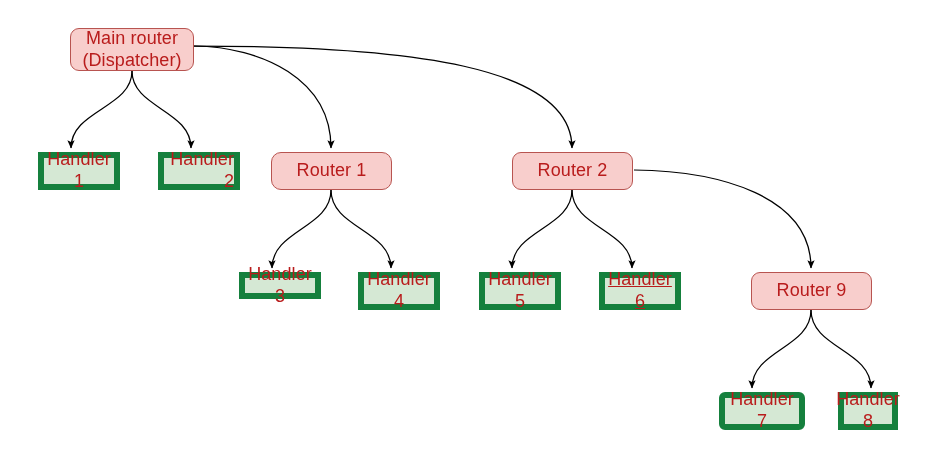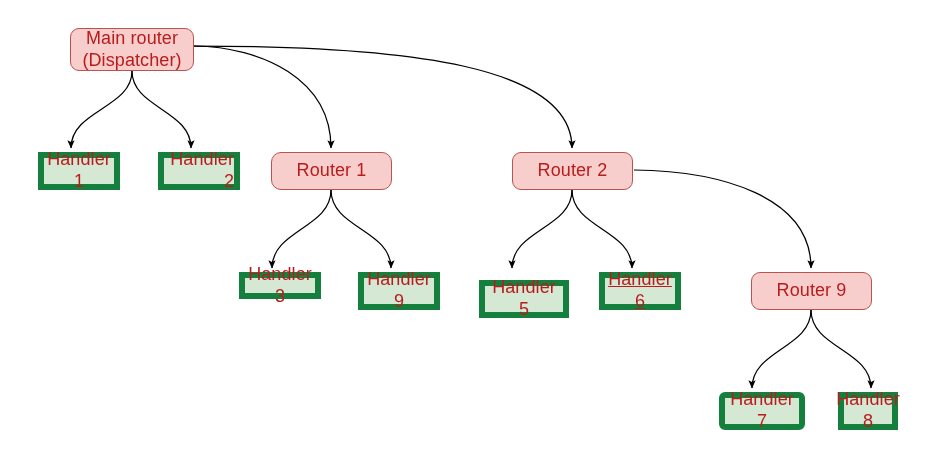--- a/index.html
+++ b/index.html
@@ -77,21 +77,21 @@
   </svg>
 
   <div id="nodes-group">
       <div class="node node-router" style="left: 70px; top: 28px; width: 124px; height: 43px;">Main router
 (Dispatcher)</div>
       <div class="node node-handler" style="left: 30px; top: 152px; width: 82px; height: 38px;">Handler 1</div>
       <div class="node node-handler" style="left: 150px; top: 152px; width: 82px; height: 38px; text-align: right;">Handler 2</div>
       <div class="node node-router" style="left: 271px; top: 152px; width: 121px; height: 38px; border-radius: 10px;">Router 1</div>
       <div class="node node-router" style="left: 512px; top: 152px; width: 121px; height: 38px; text-align: right;">Router 2</div>
       <div class="node node-handler" style="left: 231px; top: 272px; width: 82px; height: 27px;">Handler 3</div>
-      <div class="node node-handler" style="left: 350px; top: 272px; width: 82px; height: 38px;">Handler 9</div>
-      <div class="node node-handler" style="left: 471px; top: 280px; width: 90px; height: 38px;">Handler 5</div>
+      <div class="node node-handler" style="left: 350px; top: 272px; width: 82px; height: 38px;">Handler 4</div>
+      <div class="node node-handler" style="left: 471px; top: 272px; width: 82px; height: 38px;">Handler 5</div>
       <div class="node node-handler" style="left: 591px; top: 272px; width: 82px; height: 38px; text-decoration: underline;">Handler 6</div>
       <div class="node node-router" style="left: 751px; top: 272px; width: 121px; height: 38px;">Router 9</div>
       <div class="node node-handler" style="left: 711px; top: 392px; width: 86px; height: 38px; border-radius: 6px;">Handler 7</div>
       <div class="node node-handler" style="left: 830px; top: 392px; width: 60px; height: 38px;">Handler 8</div>
     </div>
 
 </div>
 
 </body></html>

